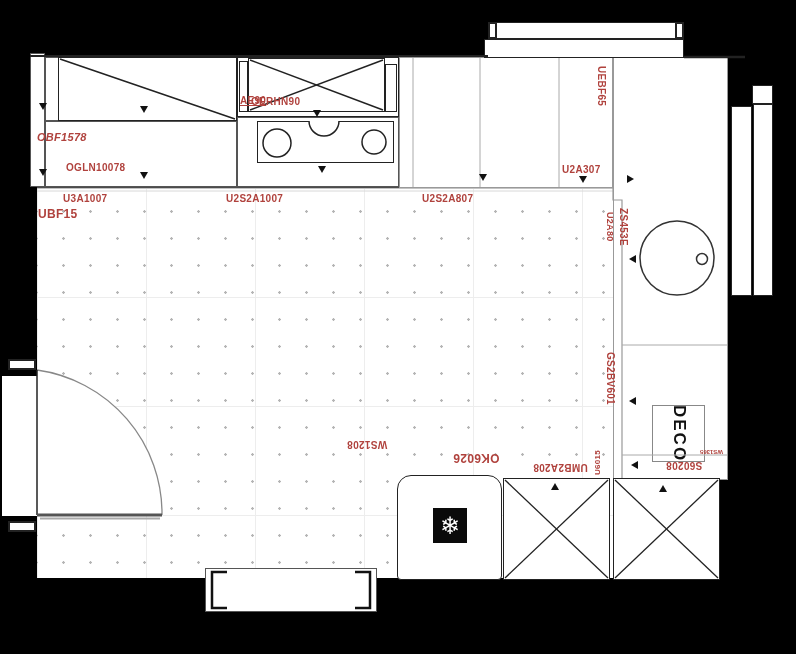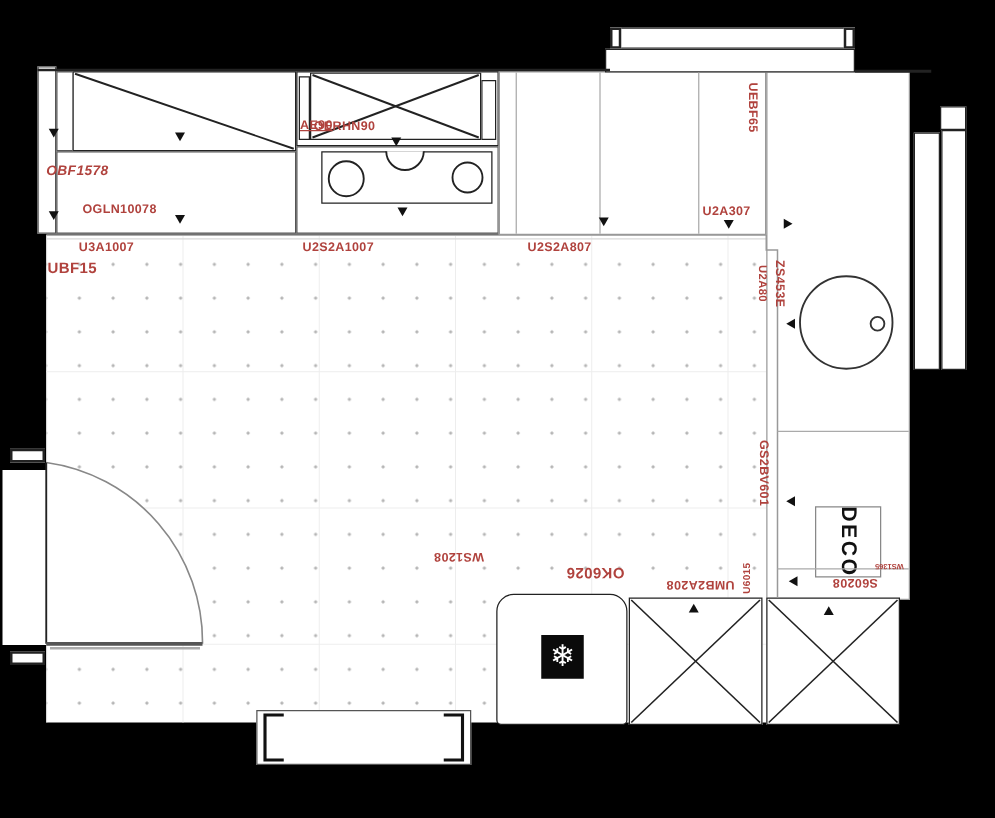--- a/index.html
+++ b/index.html
@@ -156,21 +156,21 @@
       <polygon points="659,492 667,492 663,485"></polygon>
     </g>
   </svg>
 
   <div class="lbl" style="left:37px;top:132px;font-size:11px;font-style:italic;">OBF1578</div>
   <div class="lbl" style="left:66px;top:123px;margin-top:40px;">OGLN10078</div>
   <div class="lbl" style="left:240px;top:96px;text-decoration:underline;">AE90</div>
   <div class="lbl" style="left:251px;top:97px;">OERHN90</div>
   <div class="lbl" style="left:63px;top:194px;">U3A1007</div>
   <div class="lbl" style="left:38px;top:208px;font-size:12px;">UBF15</div>
-  <div class="lbl" style="left:242px;top:194px;">U2S2A1007</div>
+  <div class="lbl" style="left:226px;top:194px;">U2S2A1007</div>
   <div class="lbl" style="left:422px;top:194px;">U2S2A807</div>
   <div class="lbl" style="left:562px;top:165px;">U2A307</div>
   <div class="lbl vert" style="left:596px;top:66px;">UEBF65</div>
   <div class="lbl vert" style="left:605px;top:212px;font-size:9px;">U2A80</div>
   <div class="lbl vert" style="left:618px;top:208px;">ZS453E</div>
   <div class="lbl vert" style="left:605px;top:352px;">GS2BV601</div>
   <div class="lbl r180" style="left:347px;top:439px;">WS1208</div>
   <div class="lbl r180 big" style="left:453px;top:452px;">OK6026</div>
   <div class="lbl r180" style="left:533px;top:462px;">UMB2A208</div>
   <div class="lbl vr180" style="left:594px;top:450px;font-size:8px;">U6015</div>

